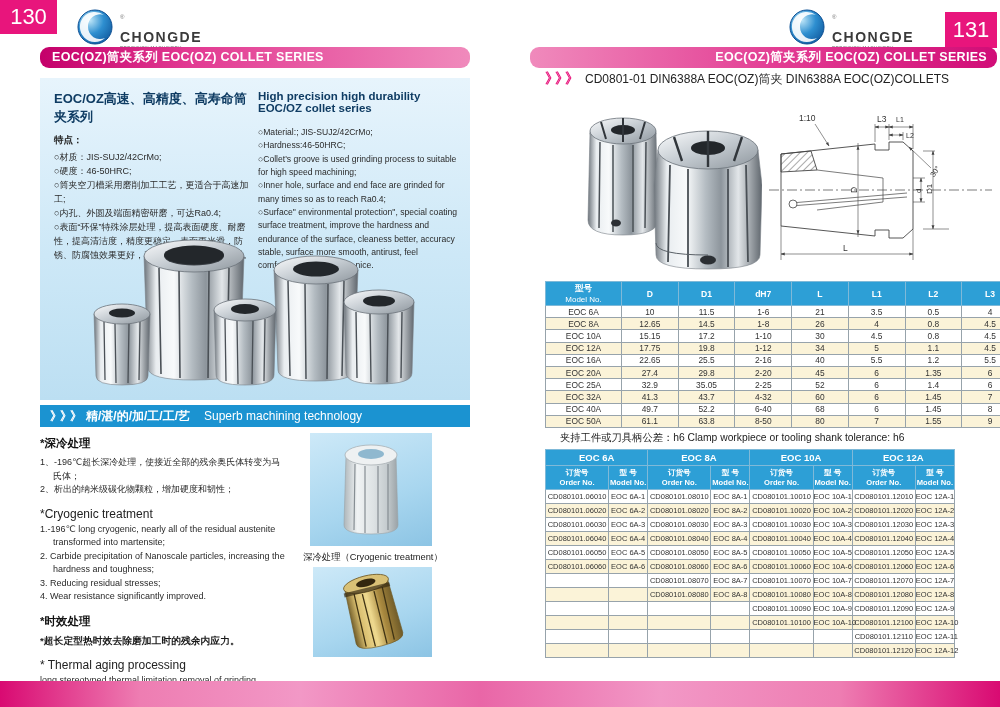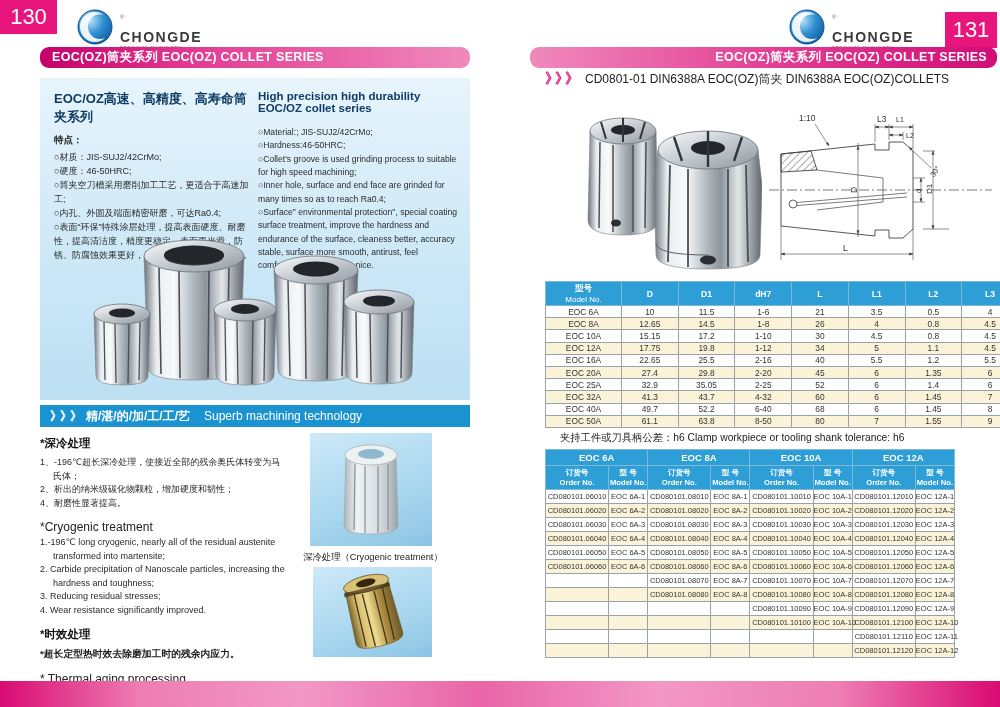--- a/index.html
+++ b/index.html
@@ -219,21 +219,20 @@
   <span class="chev">》》》</span>
   <span class="cn">精/湛/的/加/工/工/艺</span>
   <span>Superb machining technology</span>
 </div>
 
 <div class="abs" id="treat-col">
   <div class="treat-title-cn">*深冷处理</div>
   <div>
       <div class="treat-item">1、-196℃超长深冷处理，使接近全部的残余奥氏体转变为马氏体；</div>
       <div class="treat-item">2、析出的纳米级碳化物颗粒，增加硬度和韧性；</div>
-      <div class="treat-item">4、耐磨性显著提高。</div>
     </div>
   <div class="treat-title-en">*Cryogenic treatment</div>
   <div>
       <div class="treat-item">1.-196℃ long cryogenic, nearly all of the residual austenite transformed into martensite;</div>
       <div class="treat-item">2. Carbide precipitation of Nanoscale particles, increasing the hardness and toughness;</div>
       <div class="treat-item">3. Reducing residual stresses;</div>
       <div class="treat-item">4. Wear resistance significantly improved.</div>
     </div>
   <div class="treat-title-cn" style="margin-top:10px;">*时效处理</div>
   <div class="treat-text-cn">*超长定型热时效去除磨加工时的残余内应力。</div>

